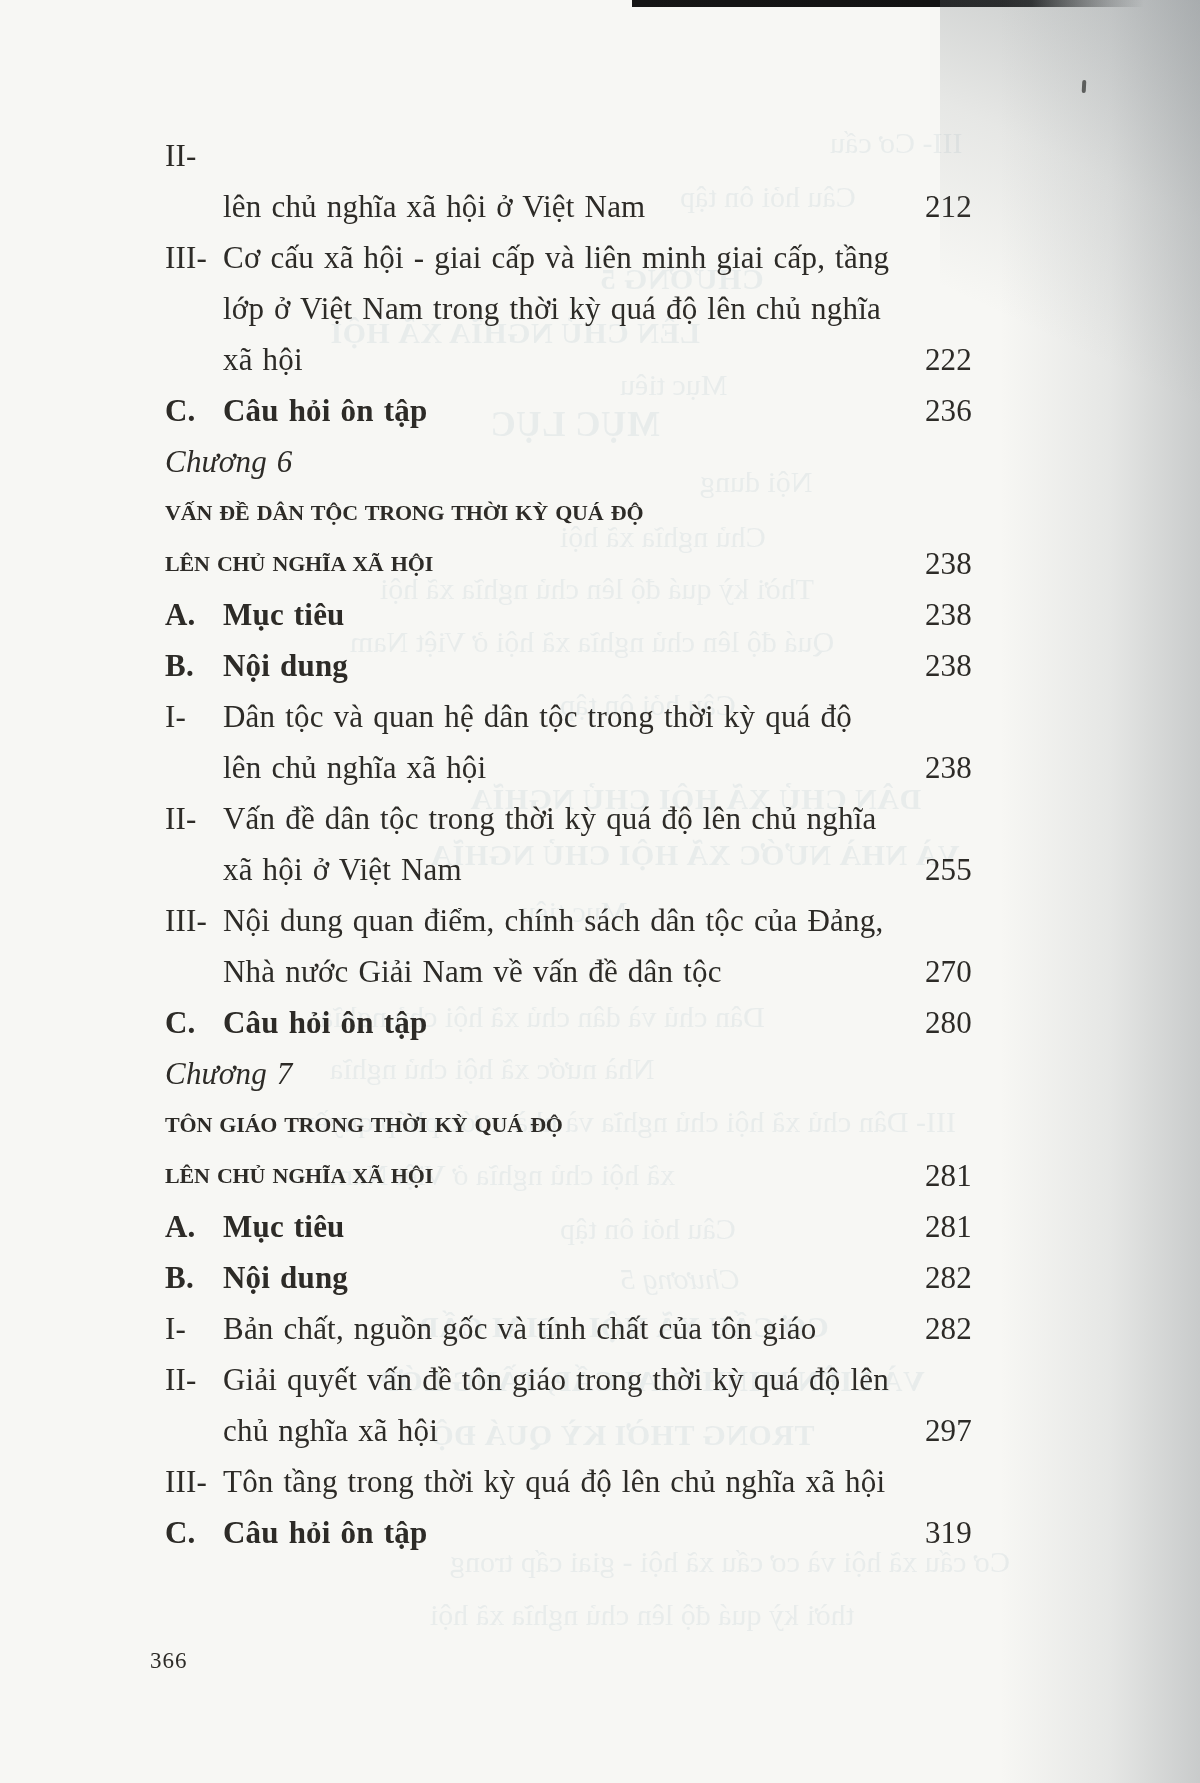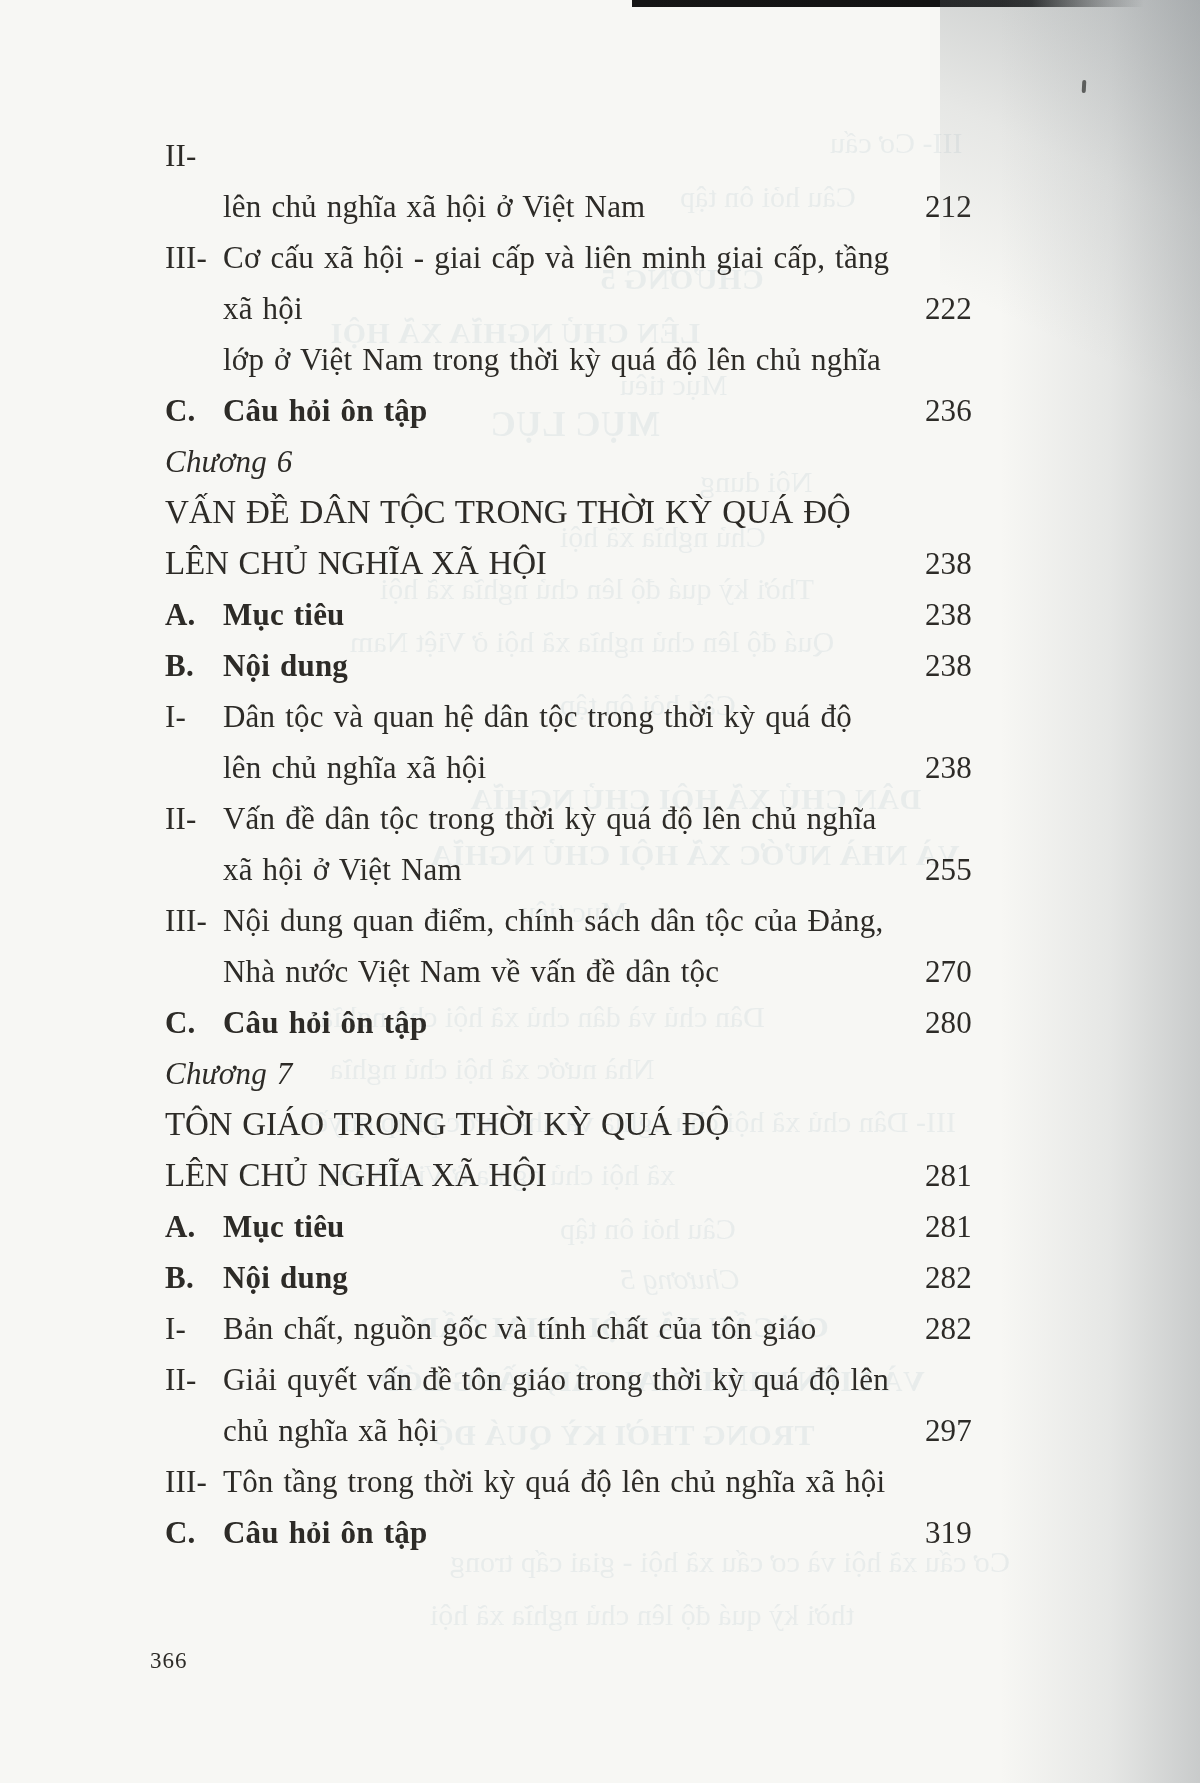--- a/index.html
+++ b/index.html
@@ -33,21 +33,21 @@
     position:absolute;top:130px;left:0;width:1072px;
     padding:0 100px 0 165px;box-sizing:border-box;
   }
   .row{display:flex;line-height:51px;font-size:31px;letter-spacing:.2px;word-spacing:2px;}
   .col-label{width:58px;flex-shrink:0;}
   .col-text{flex:1;white-space:nowrap;}
   .col-page{width:150px;flex-shrink:0;text-align:right;font-weight:normal;}
   .row.b .col-label,.row.b .col-text{font-weight:bold;}
   .row.center .col-text{text-align:left;white-space:nowrap;}
   .row.ch .col-text{font-style:italic;font-size:31px;}
-  .row.title .col-text{font-weight:normal;font-size:33px;letter-spacing:-.2px;}
+  .row.title .col-text{font-weight:bold;font-size:22px;letter-spacing:-.2px;}
   
   .ghost{
     position:absolute;transform:scaleX(-1);
     color:#8aa6b6;opacity:.13;filter:blur(.7px);
     font-size:30px;white-space:nowrap;line-height:34px;
     pointer-events:none;
   }
   .ghost.caps{font-weight:bold;letter-spacing:.5px;}
   .ghost.it{font-style:italic;}
   .ghost.big{font-size:35px;}
@@ -96,27 +96,27 @@
     <span class="col-text">lên chủ nghĩa xã hội ở Việt Nam</span>
     <span class="col-page">212</span>
   </div>
   <div class="row">
     <span class="col-label">III-</span>
     <span class="col-text">Cơ cấu xã hội - giai cấp và liên minh giai cấp, tầng</span>
     <span class="col-page"></span>
   </div>
   <div class="row">
     <span class="col-label"></span>
+    <span class="col-text">lớp ở Việt Nam trong thời kỳ quá độ lên chủ nghĩa</span>
+    <span class="col-page"></span>
+  </div>
+  <div class="row">
+    <span class="col-label"></span>
     <span class="col-text">xã hội</span>
     <span class="col-page">222</span>
-  </div>
-  <div class="row">
-    <span class="col-label"></span>
-    <span class="col-text">lớp ở Việt Nam trong thời kỳ quá độ lên chủ nghĩa</span>
-    <span class="col-page"></span>
   </div>
   <div class="row b">
     <span class="col-label">C.</span>
     <span class="col-text">Câu hỏi ôn tập</span>
     <span class="col-page">236</span>
   </div>
 
   <div class="row center ch">
     <span class="col-text">Chương 6</span>
     <span class="col-page"></span>
@@ -160,21 +160,21 @@
     <span class="col-text">xã hội ở Việt Nam</span>
     <span class="col-page">255</span>
   </div>
   <div class="row">
     <span class="col-label">III-</span>
     <span class="col-text">Nội dung quan điểm, chính sách dân tộc của Đảng,</span>
     <span class="col-page"></span>
   </div>
   <div class="row">
     <span class="col-label"></span>
-    <span class="col-text">Nhà nước Việt Nam về vấn đề dân tộc</span>
+    <span class="col-text">Nhà nước Giải Nam về vấn đề dân tộc</span>
     <span class="col-page">270</span>
   </div>
   <div class="row b">
     <span class="col-label">C.</span>
     <span class="col-text">Câu hỏi ôn tập</span>
     <span class="col-page">280</span>
   </div>
 
   <div class="row center ch">
     <span class="col-text">Chương 7</span>

